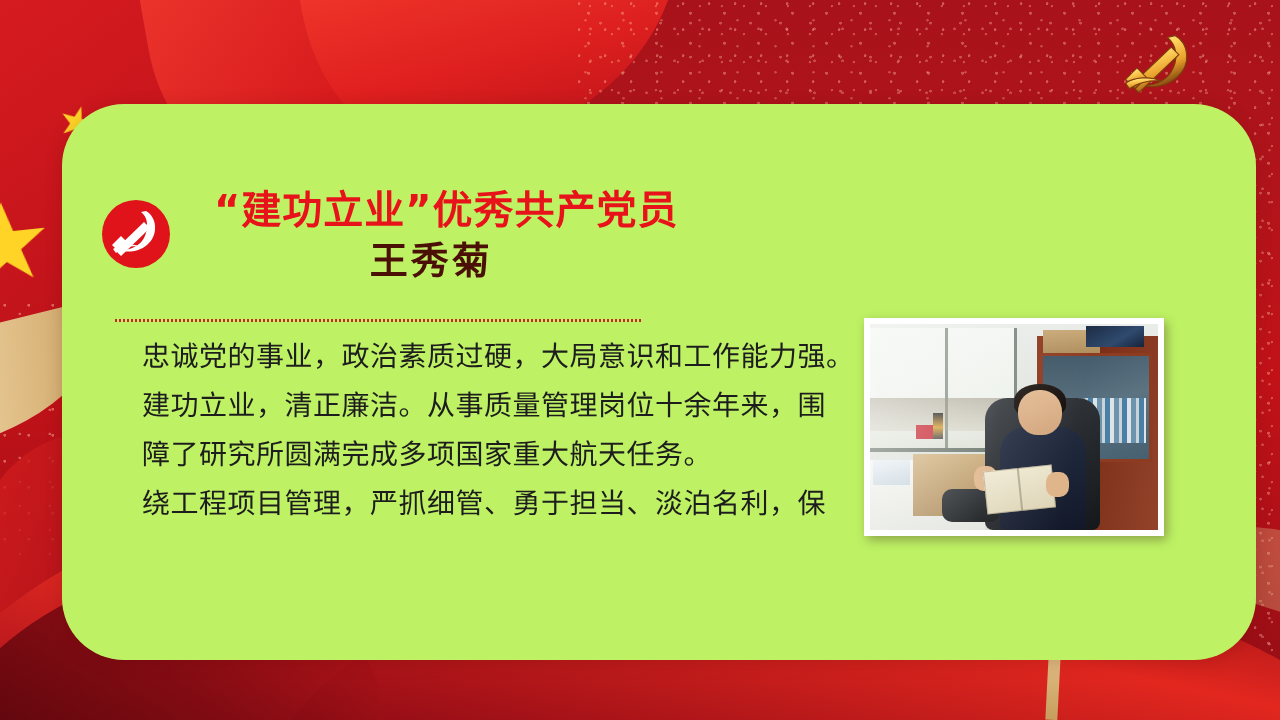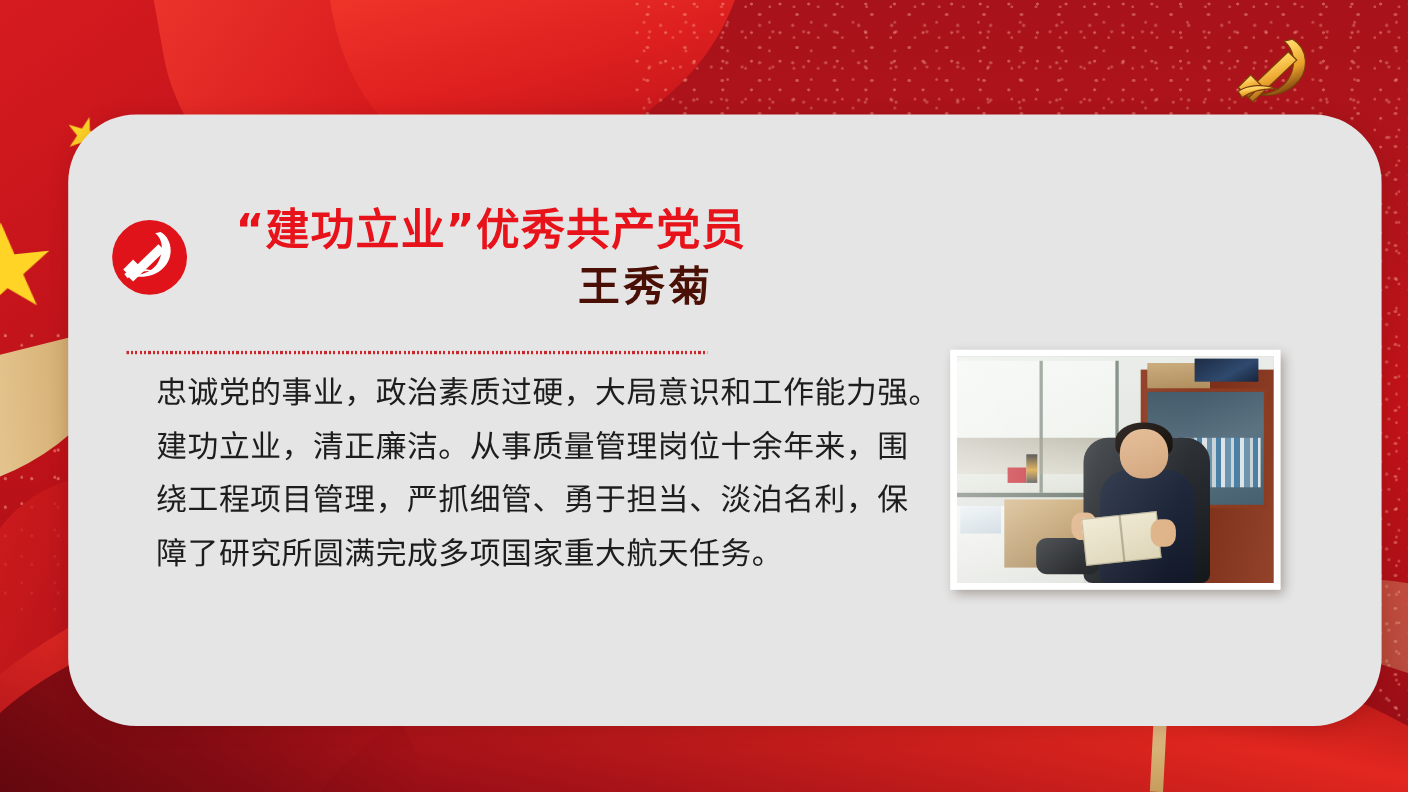--- a/index.html
+++ b/index.html
@@ -179,21 +179,21 @@
   }
   .emblem-tr svg { display: block; width: 100%; height: 100%; }
 
   
   .card {
     position: absolute;
     left: 62px;
     top: 104px;
     width: 1194px;
     height: 556px;
-    background: #e5e5e5;
+    background: #bef264;
     border-radius: 62px;
     box-shadow: 0 3px 18px rgba(70,0,0,.18);
     overflow: hidden;
   }
 
   
   .header-row {
     position: absolute;
     left: 38px;
     top: 82px;
@@ -220,21 +220,21 @@
     letter-spacing: 1px;
     white-space: nowrap;
   }
   .title-name {
     font-family: "DejaVu Serif", "Liberation Serif", serif;
     font-weight: 700;
     font-size: 38px;
     line-height: 1.18;
     color: #4A1005;
     letter-spacing: 3px;
-    text-align: right;
+    text-align: center;
     margin-top: 4px;
     padding-right: 30px;
   }
 
   
   .divider {
     position: absolute;
     left: 53px;
     top: 215px;
     width: 528px;
@@ -485,22 +485,22 @@
         <div class="title-main">“建功立业”优秀共产党员</div>
         <div class="title-name">王秀菊</div>
       </div>
     </div>
 
     <div class="divider"></div>
 
     <div class="body-text">
       <div class="body-line">忠诚党的事业，政治素质过硬，大局意识和工作能力强。</div>
       <div class="body-line">建功立业，清正廉洁。从事质量管理岗位十余年来，围</div>
+      <div class="body-line">障了研究所圆满完成多项国家重大航天任务。</div>
       <div class="body-line">绕工程项目管理，严抓细管、勇于担当、淡泊名利，保</div>
-      <div class="body-line">障了研究所圆满完成多项国家重大航天任务。</div>
     </div>
 
     <div class="photo-frame">
       <div class="photo">
         <div class="p-wall"></div>
         <div class="p-window"></div>
         <div class="p-window-mullion"></div>
         <div class="p-skyline"></div>
         <div class="p-bookcase"></div>
         <div class="p-shelf-glass"></div>

